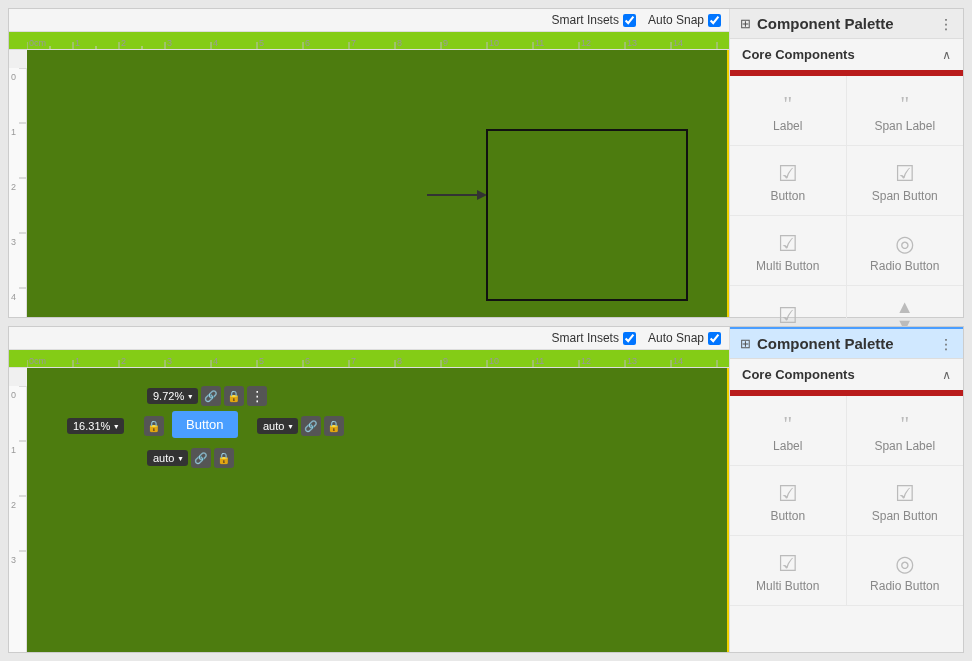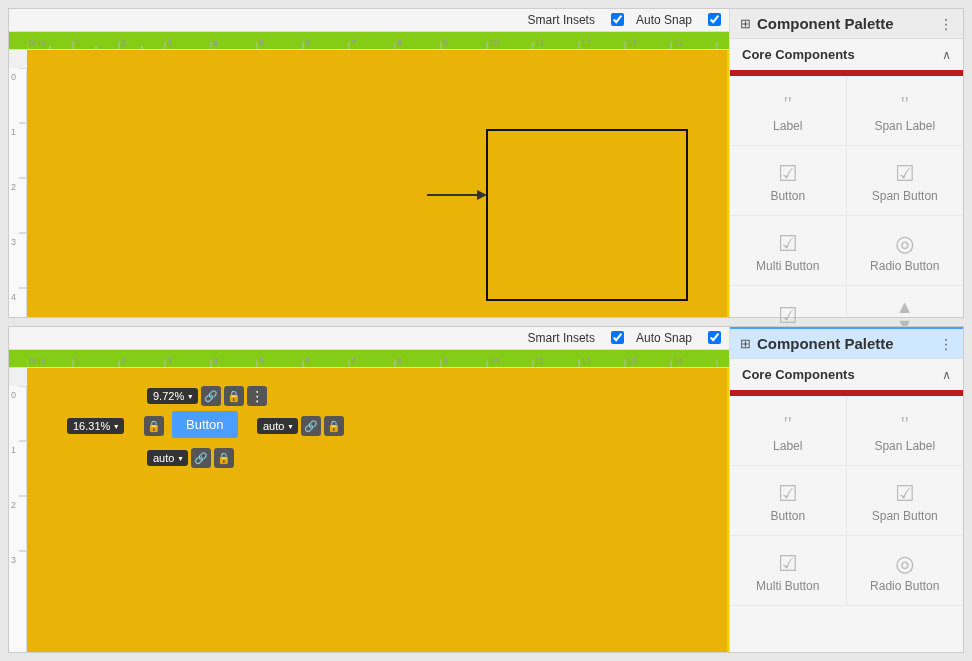--- a/index.html
+++ b/index.html
@@ -39,22 +39,22 @@
       justify-content: flex-end;
       padding: 4px 8px;
       background: #f5f5f5;
       border-bottom: 1px solid #ddd;
       font-size: 12px;
       gap: 12px;
     }
 
     .canvas-toolbar label {
       display: flex;
-      align-items: flex-start;
-      gap: 16px;
+      align-items: center;
+      gap: 4px;
       font-size: 12px;
       color: #333;
     }
 
     .ruler-h {
       height: 18px;
       background: #84cc16;
       border-bottom: 1px solid #ddd;
       display: flex;
       align-items: flex-end;
@@ -80,21 +80,21 @@
       position: relative;
     }
 
     .ruler-h svg, .ruler-v svg {
       position: absolute;
     }
 
     .canvas-content {
       flex: 1;
       position: relative;
-      background: #eab308;
+      background: #4d7c0f;
       margin-left: 18px;
     }
 
     
     .btn-group-item {
       display: inline-flex;
       align-items: center;
       background: #333;
       color: #fff;
       border-radius: 3px;

